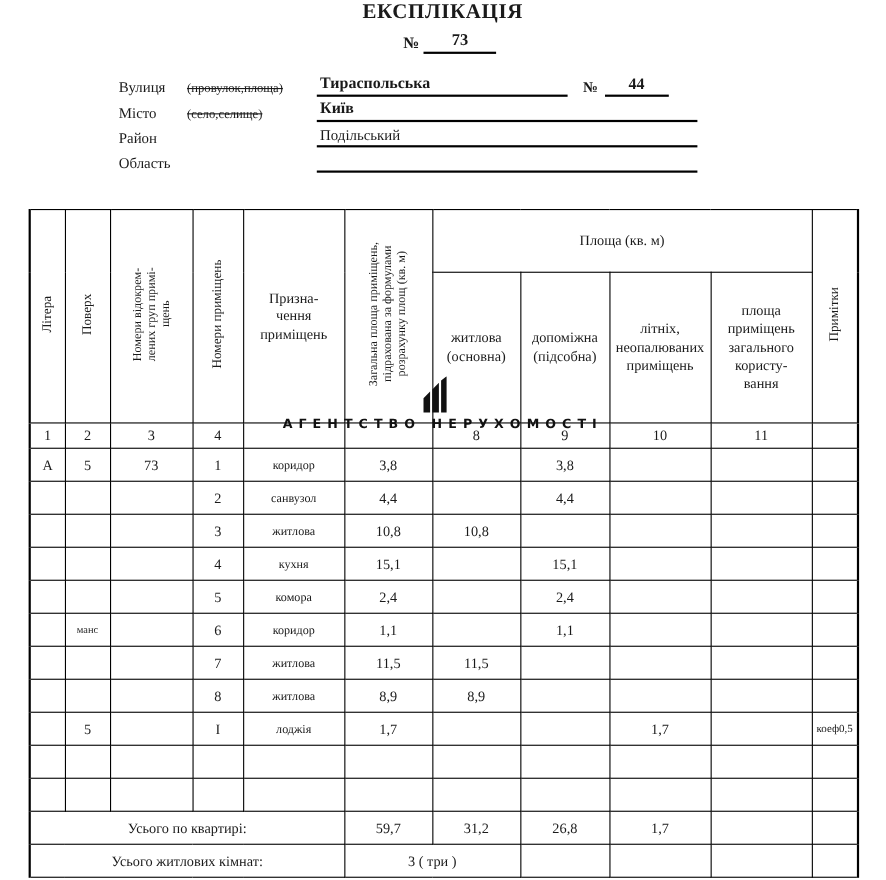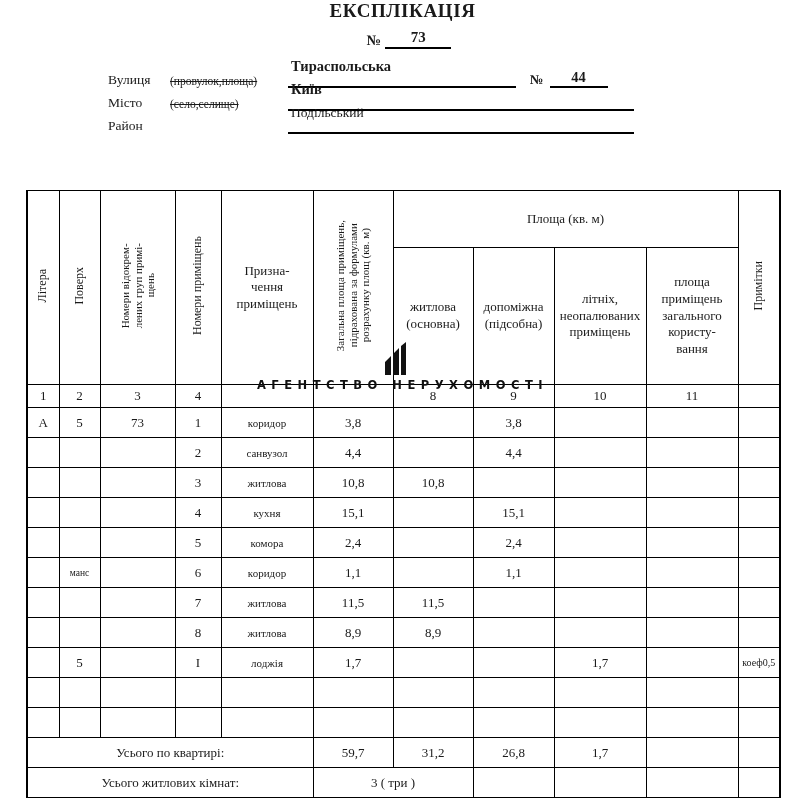--- a/index.html
+++ b/index.html
@@ -85,21 +85,21 @@
     display: flex;
     align-items: flex-end;
   }
   .w-street  { width: 228px; }
   .w-full    { width: 346px; }
   .addr-value {
     font-size: 14.5px;
     font-weight: bold;
     line-height: 1.1;
     padding-left: 3px;
-    padding-bottom: 11px;
+    padding-bottom: 1px;
   }
   .addr-value.plain { font-weight: normal; font-size: 13.5px; }
   .house-sign {
     font-weight: bold;
     font-size: 13.5px;
     margin: 0 6px 0 14px;
   }
   .house-no {
     width: 58px;
     font-size: 14.5px;
@@ -261,20 +261,27 @@
   </div>
 
   <div class="addr-row">
     <span class="addr-label">Район</span>
     <span class="addr-strike"></span>
     <span class="addr-value-wrap w-full">
       <span class="addr-value plain">Подільський</span>
     </span>
   </div>
 
+  <div class="addr-row">
+    <span class="addr-label">Область</span>
+    <span class="addr-strike"></span>
+    <span class="addr-value-wrap w-full">
+      <span class="addr-value plain"></span>
+    </span>
+  </div>
 
 </div>
 
 <div class="table-wrap">
 <table class="expl">
   <colgroup>
     <col style="width:32px">
     <col style="width:41px">
     <col style="width:75px">
     <col style="width:46px">

